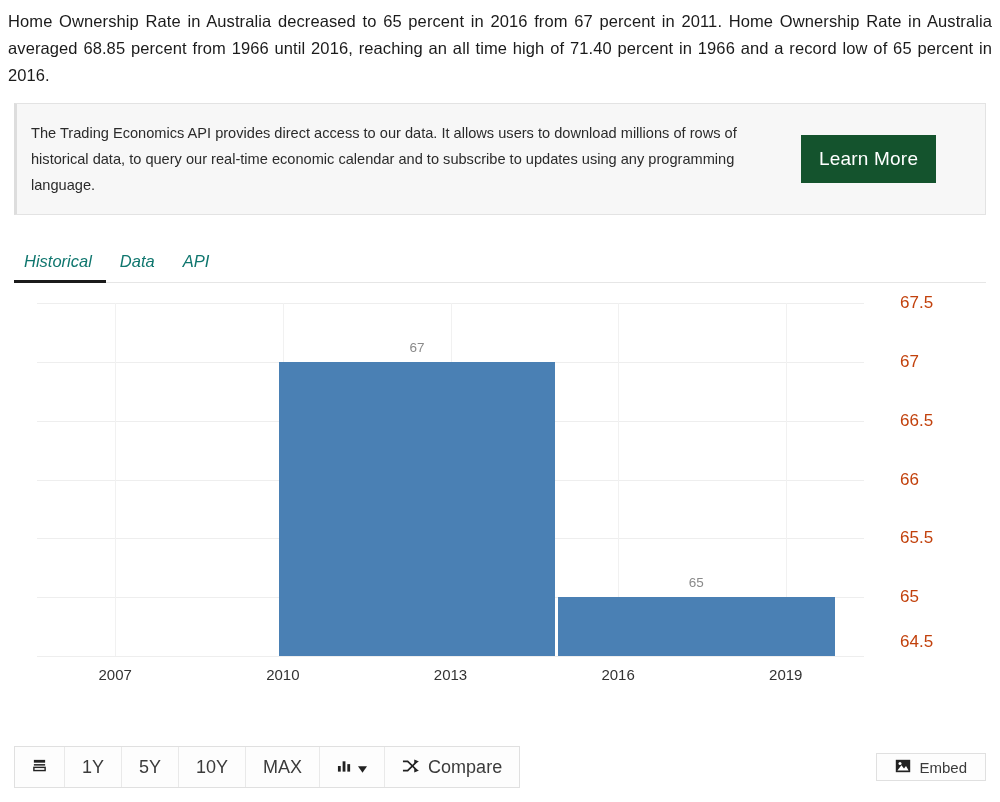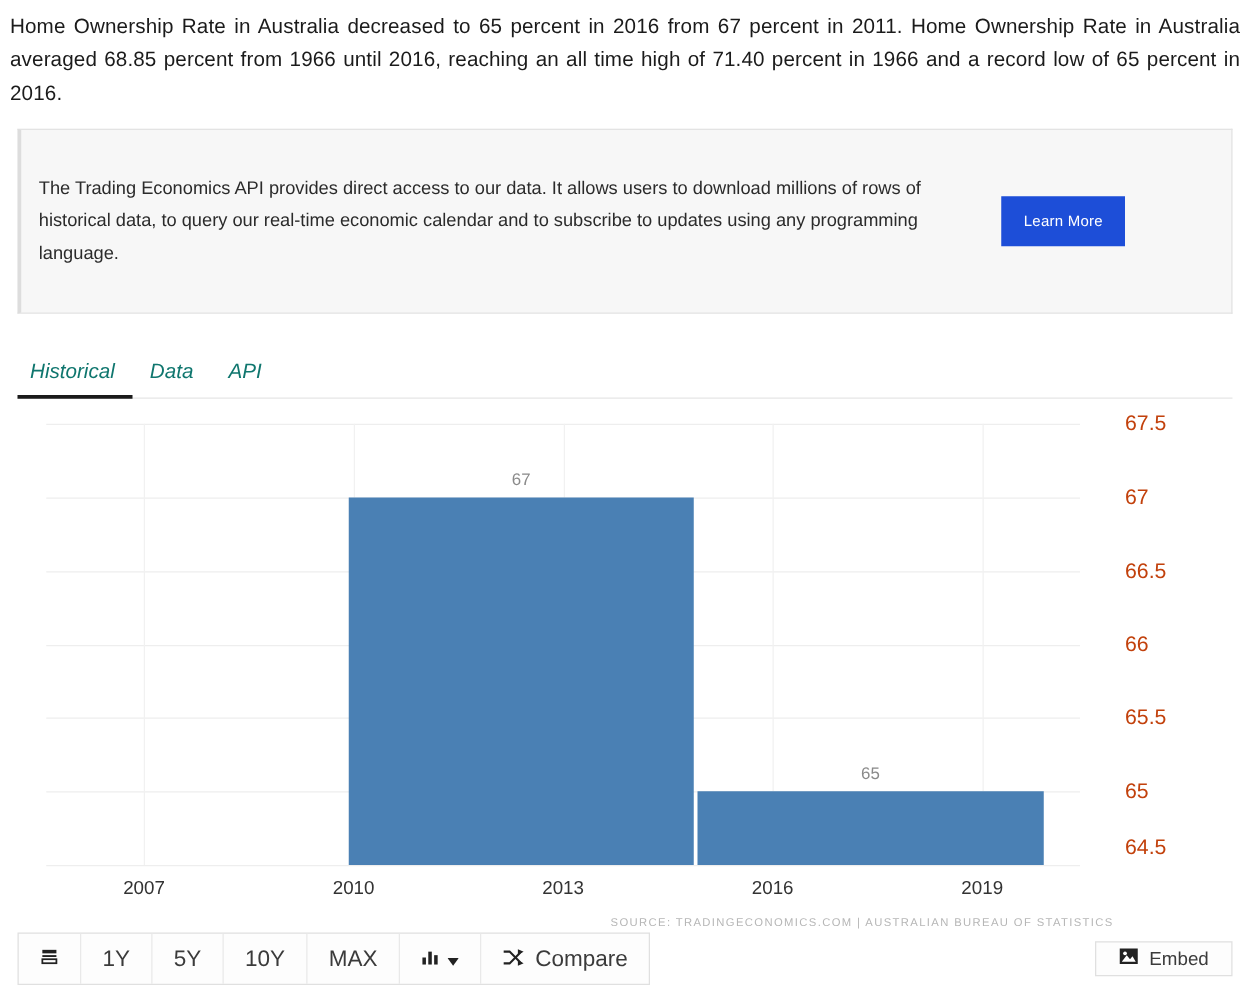--- a/index.html
+++ b/index.html
@@ -26,39 +26,39 @@
     color: #1b1b1b;
     letter-spacing: 0.1px;
   }
 
   
   #api-banner {
     margin: 14px 14px 0 14px;
     background: #f7f7f7;
     border: 1px solid #e3e3e3;
     border-left: 3px solid #dddddd;
-    height: 148px;
+    height: 112px;
     display: flex;
     align-items: center;
     padding: 0 26px 0 14px;
   }
   #api-banner-text {
     flex: 1;
     font-size: 14.6px;
     line-height: 26px;
     color: #2b2b2b;
     padding-right: 22px;
     max-width: 770px;
   }
   #learn-more-btn {
-    background: #1d4ed8;
+    background: #14532d;
     color: #ffffff;
     border: none;
     font-family: "Liberation Sans", sans-serif;
-    font-size: 12px;
+    font-size: 19px;
     padding: 13px 18px;
     cursor: pointer;
     white-space: nowrap;
     letter-spacing: 0.2px;
   }
 
   
   #tabs {
     margin: 22px 14px 0 14px;
     border-bottom: 1px solid #e6e6e6;
@@ -221,21 +221,20 @@
       <div class="hgrid" style="top: 294.167px;"></div>
       <div class="hgrid" style="top: 353px;"></div>
       <div class="vgrid" style="left: 78.2297px;"></div>
       <div class="vgrid" style="left: 245.865px;"></div>
       <div class="vgrid" style="left: 413.5px;"></div>
       <div class="vgrid" style="left: 581.135px;"></div>
       <div class="vgrid" style="left: 748.77px;"></div>
       <div class="bar" style="left: 241.674px; width: 276.598px; top: 58.8333px; background: rgb(74, 128, 180);"></div>
       <div class="bar" style="left: 521.066px; width: 276.598px; top: 294.167px; background: rgb(74, 128, 180);"></div>
     </div>
-  <div id="source-note">SOURCE: TRADINGECONOMICS.COM | AUSTRALIAN BUREAU OF STATISTICS</div>
 <div class="ytick" style="top: 20px; left: 886px;">67.5</div>
     <div class="ytick" style="top: 78.8333px; left: 886px;">67</div>
     <div class="ytick" style="top: 137.667px; left: 886px;">66.5</div>
     <div class="ytick" style="top: 196.5px; left: 886px;">66</div>
     <div class="ytick" style="top: 255.333px; left: 886px;">65.5</div>
     <div class="ytick" style="top: 314.167px; left: 886px;">65</div>
     <div class="ytick" style="top: 359px; left: 886px;">64.5</div>
     <div class="xtick" style="left: 101.23px; top: 383px;">2007</div>
     <div class="xtick" style="left: 268.865px; top: 383px;">2010</div>
     <div class="xtick" style="left: 436.5px; top: 383px; text-align: center;">2013</div>

